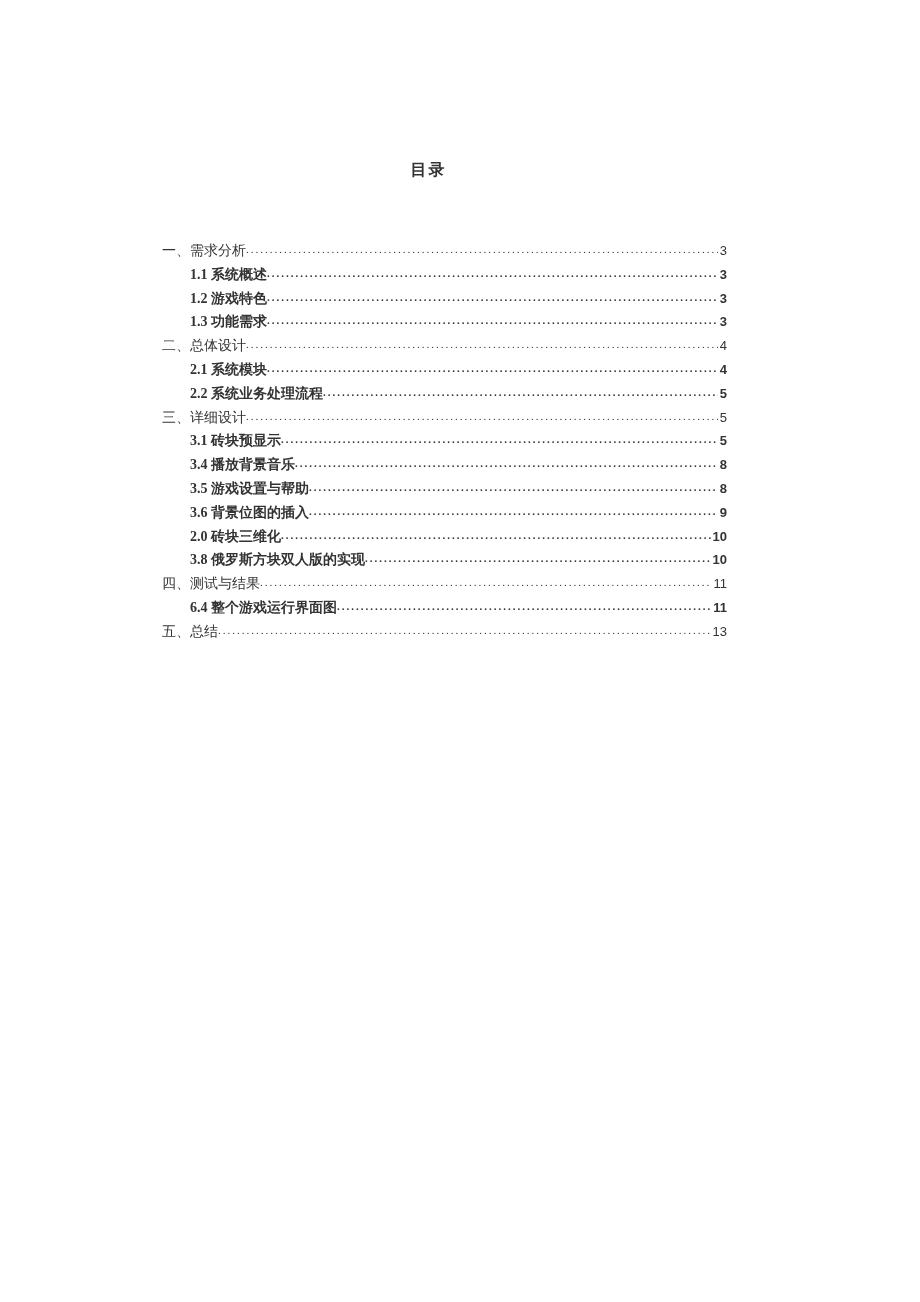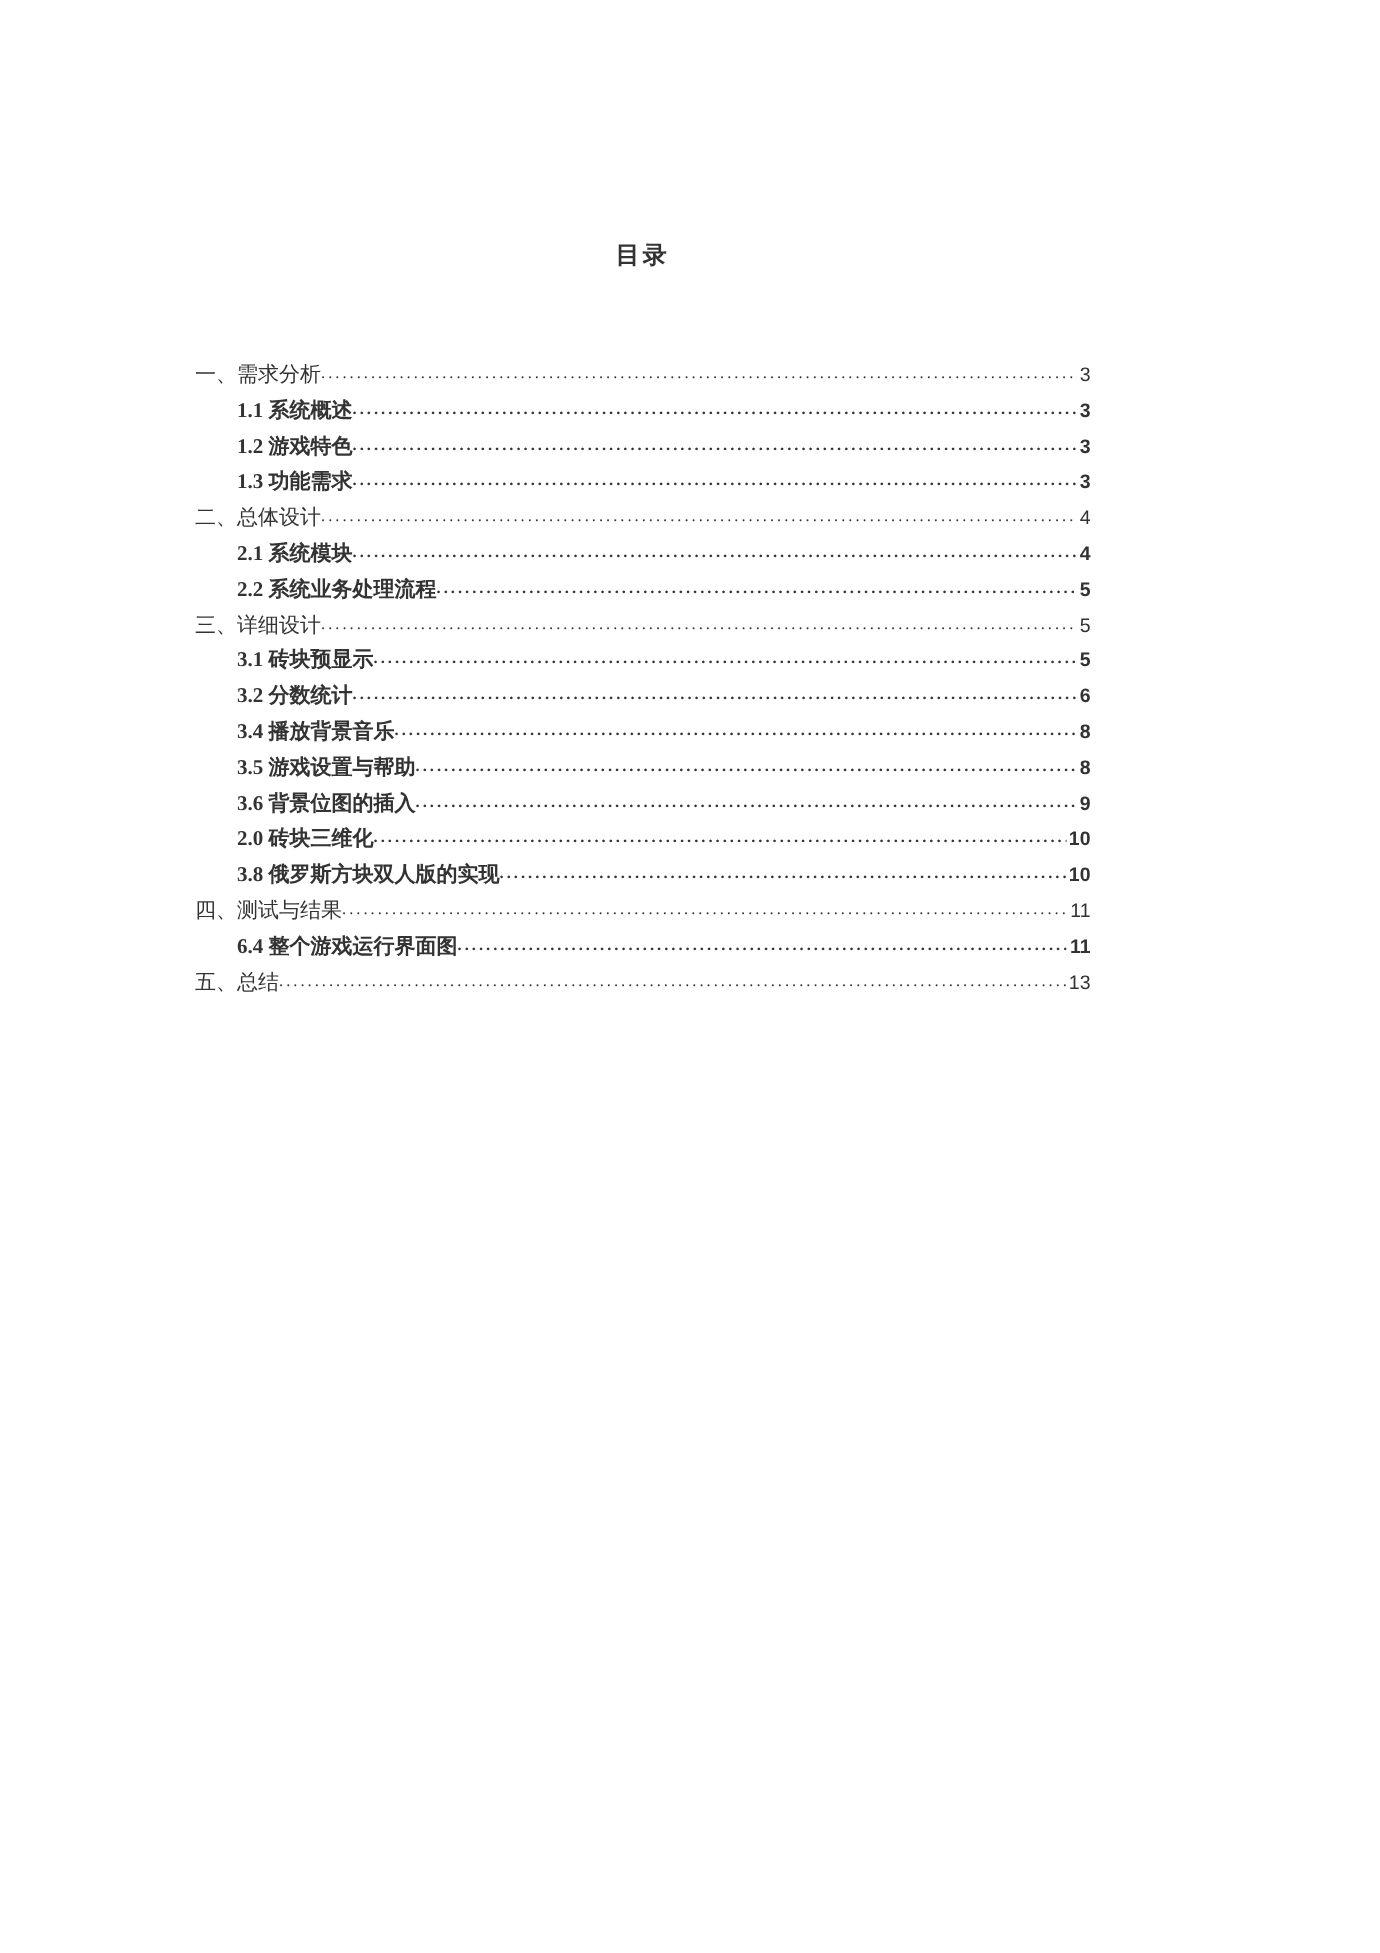--- a/index.html
+++ b/index.html
@@ -24,21 +24,21 @@
   }
   .toc-line {
     display: flex;
     align-items: baseline;
     white-space: nowrap;
     line-height: 1.7;
     font-size: 14px;
   }
   .toc-line.level-1 { padding-left: 0; }
   .toc-line.level-2 { padding-left: 28px; font-weight: bold; }
-  .toc-label { flex: 0 0 auto; }
+  .toc-label { flex: 0 0 auto; margin-left: 32px; }
   .toc-dots {
     flex: 1 1 auto;
     overflow: hidden;
     letter-spacing: 2px;
     font-size: 11px;
     position: relative;
     top: -2px;
   }
   .toc-dots::after {
     content: "................................................................................................................................................................................................................................";
@@ -90,25 +90,20 @@
         <span class="toc-label">三、详细设计</span>
         <span class="toc-dots"></span>
         <span class="toc-page">5</span>
       </div>
       <div class="toc-line level-2">
         <span class="toc-label">3.1 砖块预显示</span>
         <span class="toc-dots"></span>
         <span class="toc-page">5</span>
       </div>
       <div class="toc-line level-2">
-        <span class="toc-label">3.2 分数统计</span>
-        <span class="toc-dots"></span>
-        <span class="toc-page">6</span>
-      </div>
-      <div class="toc-line level-2">
         <span class="toc-label">3.4 播放背景音乐</span>
         <span class="toc-dots"></span>
         <span class="toc-page">8</span>
       </div>
       <div class="toc-line level-2">
         <span class="toc-label">3.5 游戏设置与帮助</span>
         <span class="toc-dots"></span>
         <span class="toc-page">8</span>
       </div>
       <div class="toc-line level-2">

